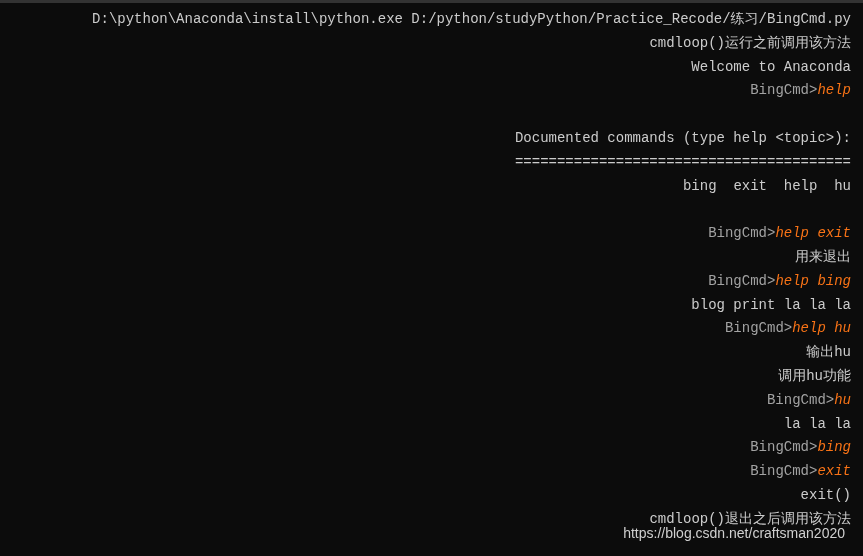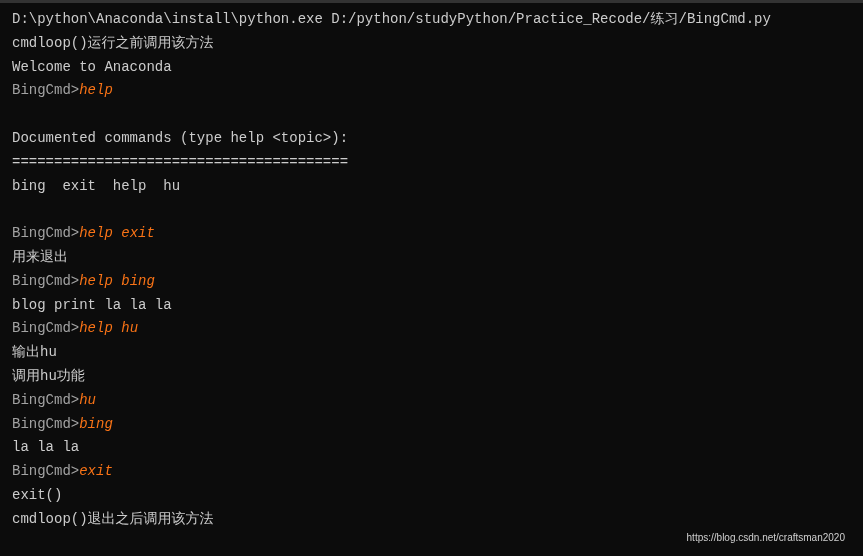--- a/index.html
+++ b/index.html
@@ -15,35 +15,36 @@
       line-height: 1.7;
       width: 863px;
       height: 556px;
       padding: 8px 12px;
       position: relative;
       overflow: hidden;
     }
     .line {
       white-space: pre;
       display: block;
+      text-align: right;
     }
     .prompt {
       color: #a3a3a3;
     }
     .input-cmd {
       color: #f97316;
       font-style: italic;
     }
     .watermark {
       position: absolute;
       bottom: 10px;
       right: 18px;
       color: #d0d0d0;
       font-family: Arial, sans-serif;
-      font-size: 10px;
+      font-size: 14px;
     }
     .top-border {
       position: absolute;
       top: 0;
       left: 0;
       right: 0;
       height: 3px;
       background: #333;
     }
   </style>
@@ -63,20 +64,20 @@
   <span class="line">bing  exit  help  hu</span>
   <span class="line"> </span>
   <span class="line"><span class="prompt">BingCmd&gt;</span><span class="input-cmd">help exit</span></span>
   <span class="line">用来退出</span>
   <span class="line"><span class="prompt">BingCmd&gt;</span><span class="input-cmd">help bing</span></span>
   <span class="line">blog print la la la</span>
   <span class="line"><span class="prompt">BingCmd&gt;</span><span class="input-cmd">help hu</span></span>
   <span class="line">输出hu</span>
   <span class="line">调用hu功能</span>
   <span class="line"><span class="prompt">BingCmd&gt;</span><span class="input-cmd">hu</span></span>
+  <span class="line">la la la</span>
   <span class="line"><span class="prompt">BingCmd&gt;</span><span class="input-cmd">bing</span></span>
-  <span class="line">la la la</span>
   <span class="line"><span class="prompt">BingCmd&gt;</span><span class="input-cmd">exit</span></span>
   <span class="line">exit()</span>
   <span class="line">cmdloop()退出之后调用该方法</span>
 </div>
 
 <div class="watermark">https://blog.csdn.net/craftsman2020</div>
 
 </body></html>

